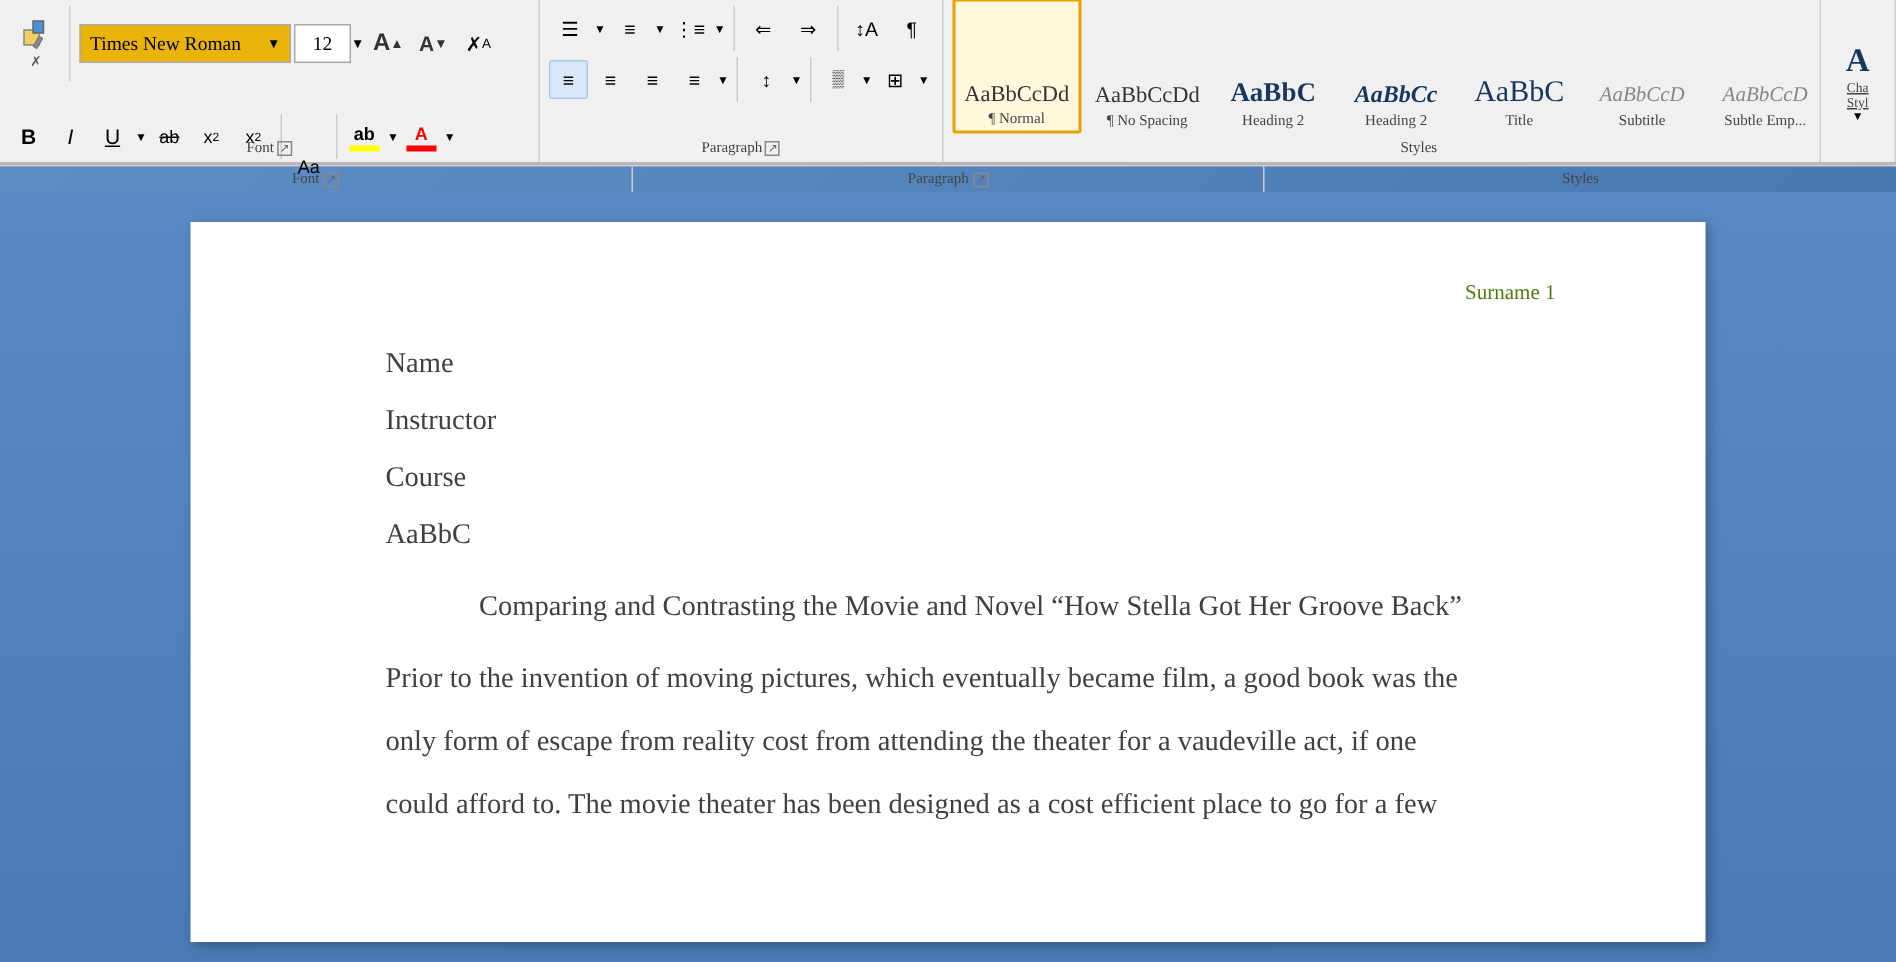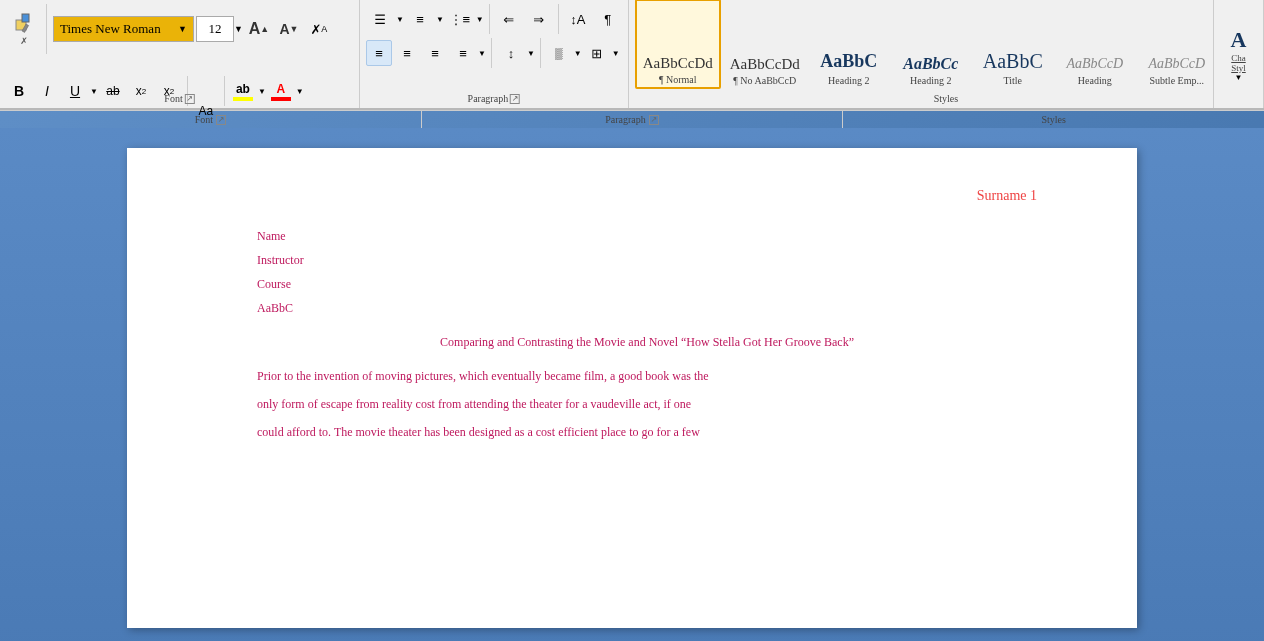--- a/index.html
+++ b/index.html
@@ -176,27 +176,27 @@
     }
 
     .page-header {
       display: flex;
       justify-content: flex-end;
       margin-bottom: 20px;
     }
 
     .surname {
       font-size: 14px;
-      color: #ef4444;
+      color: #4d7c0f;
     }
 
     .doc-content {
-      font-size: 12px;
+      font-size: 19px;
       line-height: 2;
-      color: #be185d;
+      color: #404040;
     }
 
     .doc-field {
       display: block;
       margin-bottom: 0;
     }
 
     .doc-title {
       text-align: center;
       margin: 10px 0;
@@ -424,41 +424,41 @@
   <div class="ribbon-col" style="padding-bottom:20px; flex:1; overflow:hidden;">
     <div style="display:flex; flex-direction:row; align-items:center; gap:2px; height:80px;">
 
       <div class="style-item active">
         <div class="style-preview" style="font-size:15px; font-family:'Times New Roman',serif; color:#333;">AaBbCcDd</div>
         <div class="style-label">¶ Normal</div>
       </div>
 
       <div class="style-item">
         <div class="style-preview" style="font-size:15px; font-family:'Times New Roman',serif; color:#333;">AaBbCcDd</div>
-        <div class="style-label">¶ No AaBbCcD</div>
+        <div class="style-label">¶ No Spacing</div>
       </div>
 
       <div class="style-item">
         <div class="style-preview" style="font-size:18px; font-family:'Times New Roman',serif; color:#17375e; font-weight:bold;">AaBbC</div>
         <div class="style-label">Heading 2</div>
       </div>
 
       <div class="style-item">
         <div class="style-preview" style="font-size:16px; font-family:'Times New Roman',serif; color:#17375e; font-weight:bold; font-style:italic;">AaBbCc</div>
         <div class="style-label">Heading 2</div>
       </div>
 
       <div class="style-item">
         <div class="style-preview" style="font-size:20px; font-family:'Times New Roman',serif; color:#17375e;">AaBbC</div>
         <div class="style-label">Title</div>
       </div>
 
       <div class="style-item">
         <div class="style-preview" style="font-size:14px; font-family:'Times New Roman',serif; color:#888; font-style:italic;">AaBbCcD</div>
-        <div class="style-label">Heading</div>
+        <div class="style-label">Subtitle</div>
       </div>
 
       <div class="style-item">
         <div class="style-preview" style="font-size:14px; font-family:'Times New Roman',serif; color:#888; font-style:italic;">AaBbCcD</div>
         <div class="style-label">Subtle Emp...</div>
       </div>
 
       <div class="scroll-arrow" style="margin-left:4px;">
         <div class="scroll-arrow-btn">▲</div>
         <div class="scroll-arrow-btn">▼</div>

